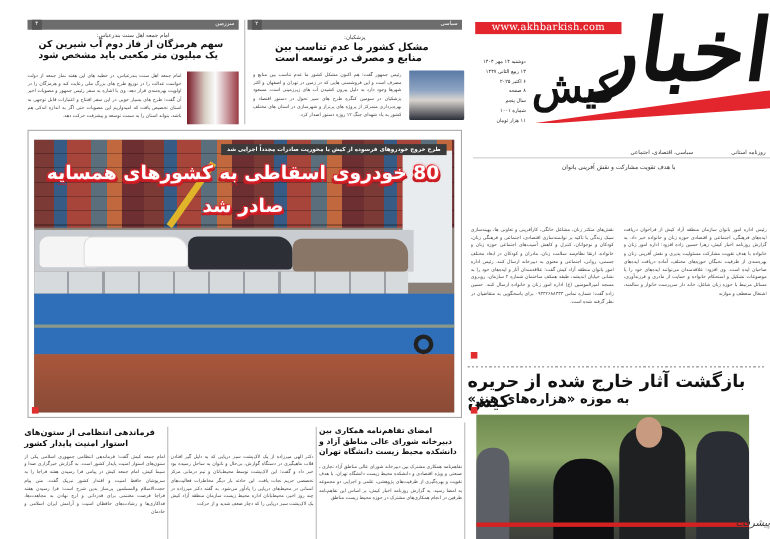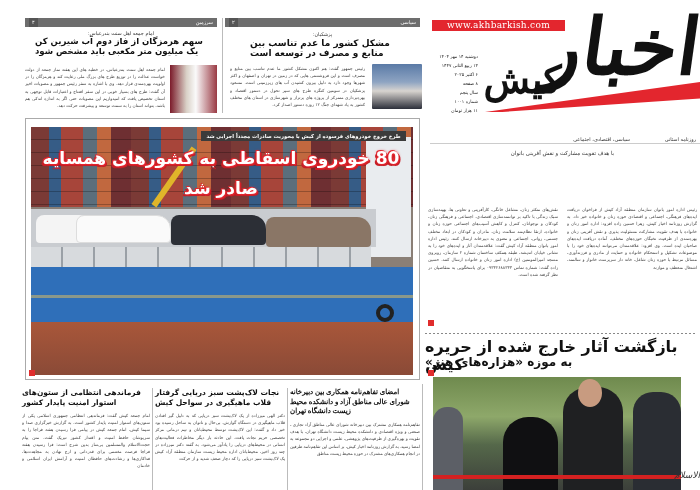--- a/index.html
+++ b/index.html
@@ -107,32 +107,31 @@
   <div class="red-sq" style="left:3px;top:35px"></div>
   <div class="abs" style="left:8px;top:42px;width:248px;height:113px;overflow:hidden;background:linear-gradient(180deg,#6f8a4e 0%,#8ea86a 35%,#55684a 60%,#3c3f3a 100%)">
     <div class="abs" style="left:130px;top:10px;width:60px;height:103px;background:#1f2022;border-radius:25px 25px 0 0"></div>
     <div class="abs" style="left:145px;top:2px;width:24px;height:28px;background:#c89b80;border-radius:50%"></div>
     <div class="abs" style="left:70px;top:40px;width:55px;height:73px;background:#101012;border-radius:25px 25px 0 0"></div>
     <div class="abs" style="left:200px;top:15px;width:48px;height:98px;background:#2a2d33;border-radius:20px 20px 0 0"></div>
     <div class="abs" style="left:0;top:30px;width:30px;height:83px;background:#5c5f66;border-radius:14px 14px 0 0"></div>
     <div class="abs" style="left:0;top:98px;width:248px;height:4px;background:#d42121"></div>
   </div>
 </div>
-<div class="abs" style="left:668px;top:470px;width:32px;font-family:'DejaVu Serif',serif;font-style:italic;font-size:9px;color:#333">الاسلام</div>
+<div class="abs" style="left:668px;top:470px;width:32px;font-family:'DejaVu Serif',serif;font-style:italic;font-size:9px;color:#333">پیشرفت</div>
 
 <div class="vline" style="left:422px;top:384px;height:106px"></div>
 
-<div class="abs" style="left:290px;top:388px;width:130px;height:102px;font-family:Liberation Serif, serif;">
+<div class="abs" style="left:290px;top:388px;width:130px;height:102px;">
   <div class="hl abs" style="left:0;top:0;width:130px;font-size:7px;line-height:9.5px">امضای تفاهم‌نامه همکاری بین دبیرخانه شورای عالی مناطق آزاد و دانشکده محیط زیست دانشگاه تهران</div>
   <div class="body-text abs" style="left:0;top:33px;width:130px;height:69px;overflow:hidden">تفاهم‌نامه همکاری مشترک بین دبیرخانه شورای عالی مناطق آزاد تجاری ـ صنعتی و ویژه اقتصادی و دانشکده محیط زیست دانشگاه تهران، با هدف تقویت و بهره‌گیری از ظرفیت‌های پژوهشی، علمی و اجرایی دو مجموعه به امضا رسید. به گزارش روزنامه اخبار کیش، بر اساس این تفاهم‌نامه طرفین در انجام همکاری‌های مشترک در حوزه محیط زیست مناطق</div>
 </div>
 <div class="vline" style="left:287px;top:388px;height:102px"></div>
 
 <div class="abs" style="left:155px;top:388px;width:130px;height:102px;">
-  <div class="hl abs" style="left:0;top:0;width:130px;font-size:7.5px;line-height:10px">نجات لاک‌پشت سبز دریایی گرفتار قلاب ماهیگیری در سواحل کیش</div>
   <div class="body-text abs" style="left:0;top:24px;width:130px;height:78px;overflow:hidden">دکتر الهی میرزاده از یک لاک‌پشت سبز دریایی که به دلیل گیر افتادن قلاب ماهیگیری در دستگاه گوارش، بی‌حال و ناتوان به ساحل رسیده بود خبر داد و گفت: این لاک‌پشت توسط محیط‌بانان و تیم درمانی مرکز تخصصی حریم نجات یافت. این حادثه بار دیگر مخاطرات فعالیت‌های انسانی در محیط‌های دریایی را یادآور می‌شود. به گفته دکتر میرزاده در چند روز اخیر، محیط‌بانان اداره محیط زیست سازمان منطقه آزاد کیش یک لاک‌پشت سبز دریایی را که دچار ضعف شدید و از حرکت</div>
 </div>
 <div class="vline" style="left:152px;top:388px;height:102px"></div>
 
 <div class="abs" style="left:22px;top:388px;width:128px;height:102px;">
   <div class="hl abs" style="left:0;top:0;width:128px;font-size:7.5px;line-height:10px">فرماندهی انتظامی از ستون‌های استوار امنیت پایدار کشور</div>
   <div class="body-text abs" style="left:0;top:24px;width:128px;height:78px;overflow:hidden">امام جمعه کیش گفت: فرماندهی انتظامی جمهوری اسلامی یکی از ستون‌های استوار امنیت پایدار کشور است. به گزارش خبرگزاری صدا و سیما کیش، امام جمعه کیش در پیامی فرا رسیدن هفته فراجا را به سرپوشان حافظ امنیت و اقتدار کشور تبریک گفت. متن پیام حجت‌الاسلام والمسلمین پی‌ساز بدین شرح است: فرا رسیدن هفته فراجا فرصت مغتنمی برای قدردانی و ارج نهادن به مجاهدت‌ها، فداکاری‌ها و رشادت‌های حافظان امنیت و آرامش ایران اسلامی و خادمان</div>
 </div>
 
 </body></html>

